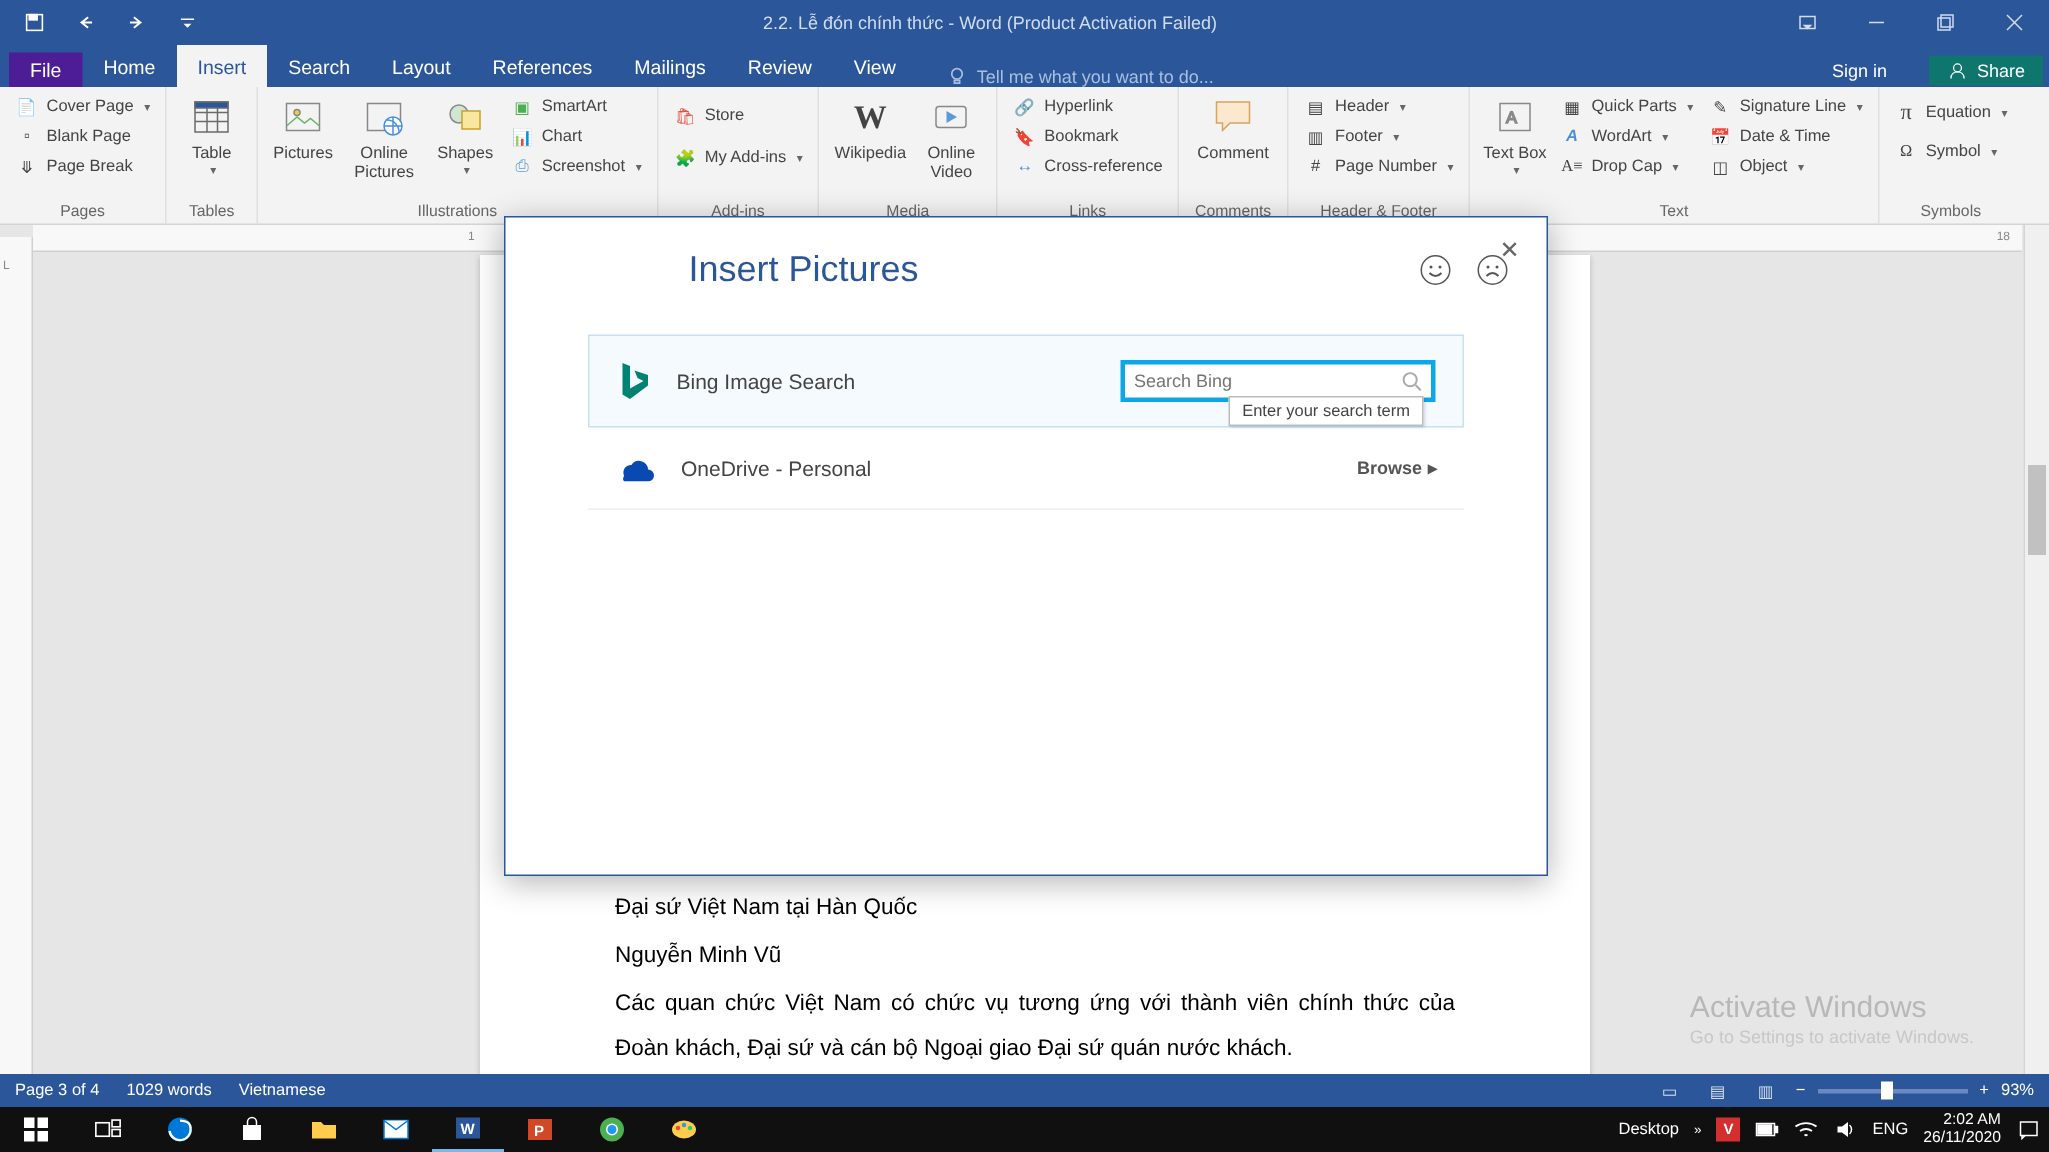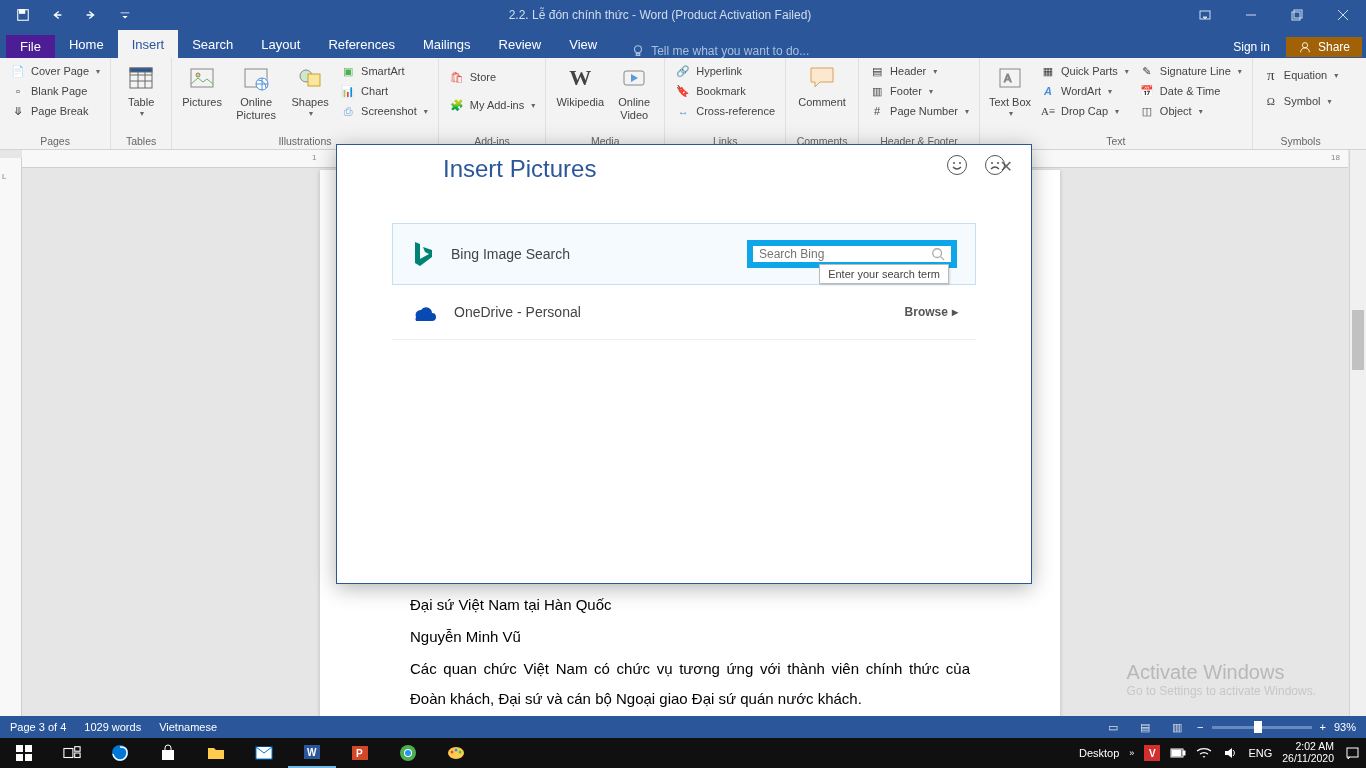--- a/index.html
+++ b/index.html
@@ -14,23 +14,23 @@
 .win-controls { display: flex; }
 .win-btn { width: 46px; height: 30px; display: flex; align-items: center; justify-content: center; cursor: pointer; color: #d0dcef; }
 
 
 .tabstrip { height: 28px; background: #2b579a; display: flex; align-items: flex-end; padding-left: 6px; color: #fff; font-size: 13px; }
 .file-tab { background: #4c1d95; color: #fff; padding: 4px 14px; cursor: pointer; }
 .tab { padding: 4px 14px; cursor: pointer; height: 28px; display: flex; align-items: center; margin-top: 28px; }
 .tab.active { background: #f3f3f3; color: #2b579a; }
 .tellme { margin-left: 20px; display: flex; align-items: center; gap: 6px; color: #a9bfdf; font-size: 12px; }
 .tellme svg { width: 14px; height: 14px; }
-.tab-right { margin-left: auto; display: flex; align-items: center; padding-right: 4px; gap: 2px; }
+.tab-right { margin-left: auto; display: flex; align-items: center; padding-right: 4px; gap: 14px; }
 .signin { color: #fff; font-size: 12px; padding: 4px 14px; cursor: pointer; }
-.share-btn { background: #a16207; color: #fff; padding: 3px 12px; display: flex; align-items: center; gap: 6px; font-size: 12px; cursor: pointer; justify-content: space-between; }
+.share-btn { background: #0f766e; color: #fff; padding: 3px 12px; display: flex; align-items: center; gap: 6px; font-size: 12px; cursor: pointer; justify-content: space-between; }
 
 
 .ribbon { height: 92px; background: #f3f3f3; border-bottom: 1px solid #d4d4d4; display: flex; font-size: 11px; color: #444; }
 .group { border-right: 1px solid #e0e0e0; display: flex; flex-direction: column; padding: 2px 6px 0 6px; }
 .group-body { flex: 1; display: flex; align-items: flex-start; gap: 2px; }
 .group-label { text-align: center; font-size: 10.5px; color: #666; padding-bottom: 2px; margin-top: 14px; }
 .big-btn { display: flex; flex-direction: column; align-items: center; width: 48px; padding-top: 2px; cursor: pointer; }
 .big-btn .ic { width: 32px; height: 32px; display: flex; align-items: center; justify-content: center; }
 .big-btn .lbl { text-align: center; line-height: 1.15; margin-top: 2px; }
 .stack { display: flex; flex-direction: column; gap: 2px; padding-top: 2px; }
@@ -43,30 +43,30 @@
 .ruler-v { position: absolute; left: 0; top: 8px; bottom: 0; width: 22px; background: #f8f8f8; border-right: 1px solid #d0d0d0; font-size: 8px; color: #888; }
 .ruler-v .tick { position: absolute; left: 2px; }
 .ruler-h { position: absolute; left: 22px; right: 18px; top: 0; height: 18px; background: #f8f8f8; border-bottom: 1px solid #d0d0d0; font-size: 8px; color: #888; }
 .page { position: absolute; left: 320px; top: 20px; width: 740px; height: 700px; background: #fff; box-shadow: 0 1px 4px rgba(0,0,0,.2); }
 .doc-text { position: absolute; left: 410px; top: 440px; font-family: "Times New Roman", serif; font-size: 15px; color: #000; line-height: 2; width: 560px; }
 .doc-text p { margin-bottom: 2px; }
 .doc-text .just { text-align: justify; }
 
 
 .overlay { position: absolute; left: 336px; top: 144px; width: 696px; height: 440px; background: #fff; border: 1px solid #2b579a; box-shadow: 0 4px 20px rgba(0,0,0,.3); z-index: 50; }
-.dlg-head { display: flex; padding: 10px 18px 0 106px; height: 60px; }
+.dlg-head { display: flex; align-items: center; padding: 10px 18px 0 76px; height: 60px; margin-left: 46px; }
 .dlg-title { color: #2b579a; font-size: 24px; font-weight: 300; flex: 1; }
 .dlg-icons { display: flex; gap: 18px; padding-right: 8px; }
 .face { width: 20px; height: 20px; border: 1.5px solid #555; border-radius: 50%; position: relative; cursor: pointer; }
 .dlg-close { position: absolute; top: 12px; right: 18px; font-size: 16px; color: #666; cursor: pointer; }
 .dlg-body { padding: 18px 55px 0 55px; }
 .src-row { border: 1px solid #c6dff3; background: #f5faff; padding: 16px 18px; display: flex; align-items: center; gap: 18px; margin-bottom: 0; position: relative; }
 .src-row.plain { border: none; border-bottom: 1px solid #eee; background: transparent; padding: 18px 18px; }
 .src-label { font-size: 14px; color: #444; flex: 1; }
-.search-box { width: 210px; height: 28px; border: 6px solid #0ea5e9; display: flex; align-items: center; padding: 0 6px; background: #fff; }
+.search-box { width: 210px; height: 28px; border: 3px solid #0ea5e9; display: flex; align-items: center; padding: 0 6px; background: #fff; }
 .search-box input { border: none; outline: none; flex: 1; font-size: 12px; color: #888; background: transparent; }
 .tooltip { position: absolute; right: 26px; top: 40px; background: #fff; border: 1px solid #bbb; padding: 3px 8px; font-size: 11px; color: #444; box-shadow: 1px 1px 2px rgba(0,0,0,.15); z-index: 5; }
 .browse { font-size: 12px; color: #555; font-weight: 600; cursor: pointer; display: flex; align-items: center; gap: 4px; }
 
 
 .watermark { position: absolute; right: 50px; bottom: 70px; color: #c7c7c7; font-size: 12px; text-align: left; z-index: 2; }
 .watermark .big { font-size: 20px; color: #b8b8b8; }
 
 
 .statusbar { position: absolute; left: 0; right: 0; bottom: 30px; height: 22px; background: #2b579a; color: #fff; display: flex; align-items: center; font-size: 11px; padding: 0 10px; gap: 18px; }

